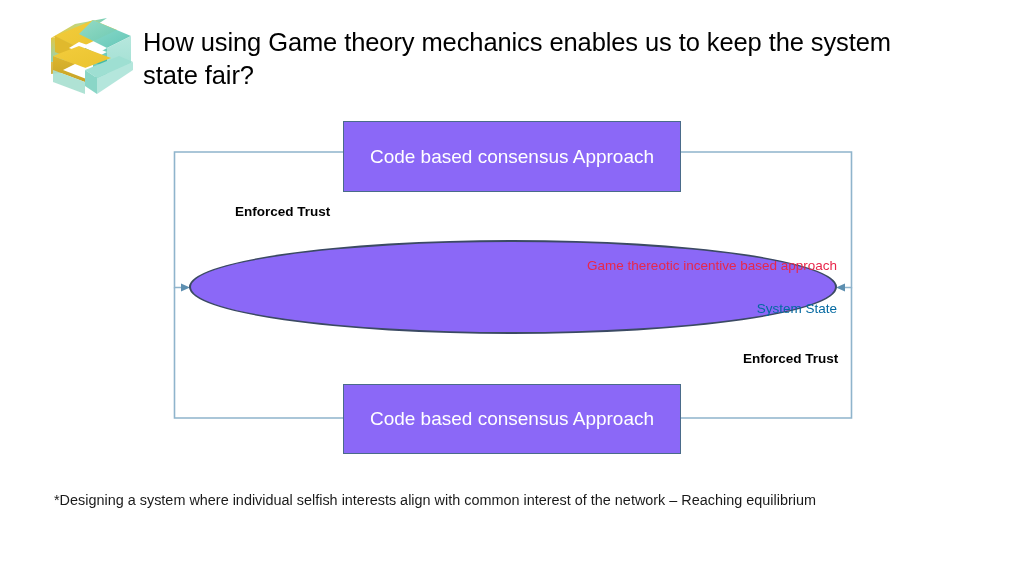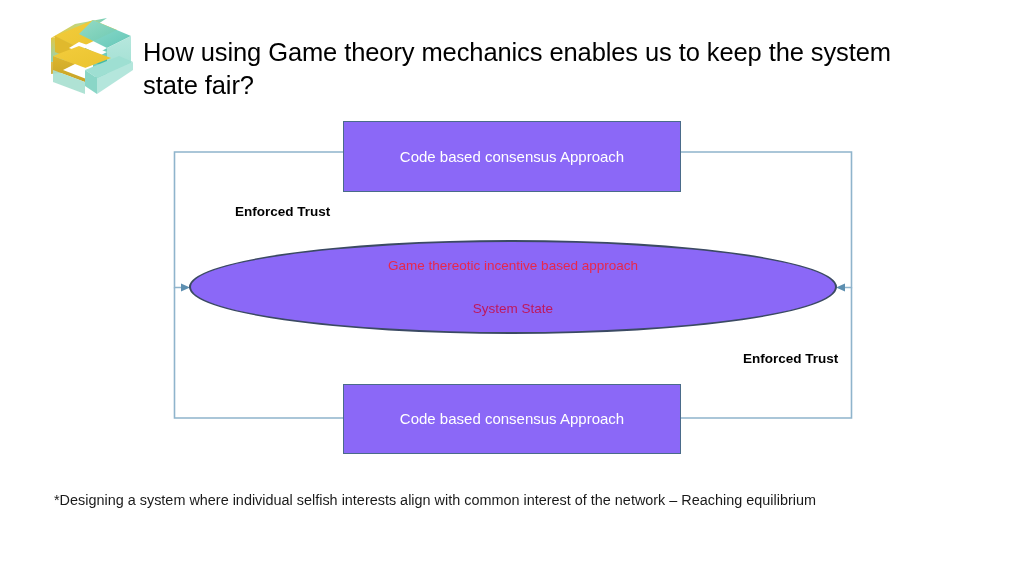--- a/index.html
+++ b/index.html
@@ -20,21 +20,21 @@
   #logo {
     position: absolute;
     left: 45px;
     top: 8px;
     width: 96px;
     height: 96px;
   }
   #title {
     position: absolute;
     left: 143px;
-    top: 36px;
+    top: 26px;
     width: 790px;
     font-size: 25.5px;
     line-height: 33px;
     color: #000000;
     font-family: "Liberation Sans", sans-serif;
     letter-spacing: -0.1px;
   }
 
   
   #connectors {
@@ -50,21 +50,21 @@
     position: absolute;
     background: #8b68f7;
     border: 1.5px solid #4a6b8a;
     box-sizing: border-box;
     display: flex;
     align-items: center;
     justify-content: center;
   }
   .proc-box .proc-label {
     color: #ffffff;
-    font-size: 15px;
+    font-size: 19px;
     font-family: "Liberation Sans", sans-serif;
     text-align: center;
     line-height: 18px;
   }
   #box-top {
     left: 343px;
     top: 121px;
     width: 338px;
     height: 71px;
   }
@@ -95,32 +95,32 @@
     box-sizing: border-box;
   }
   #ellipse-text {
     position: absolute;
     left: 0;
     top: 0;
     width: 648px;
     height: 94px;
     display: flex;
     flex-direction: column;
-    align-items: center;
+    align-items: flex-end;
     justify-content: center;
     gap: 6px;
   }
   .ell-line {
     font-size: 13.5px;
     font-family: "Liberation Sans", sans-serif;
     text-align: center;
     line-height: 17px;
   }
   .ell-red { color: #e8274b; }
-  .ell-white { color: #be185d; margin-top: 20px; }
+  .ell-white { color: #0369a1; margin-top: 20px; }
 
   
   .trust-label {
     position: absolute;
     font-size: 13.5px;
     font-weight: bold;
     color: #000000;
     font-family: "Liberation Sans", sans-serif;
     white-space: nowrap;
     margin-left: 19px;

